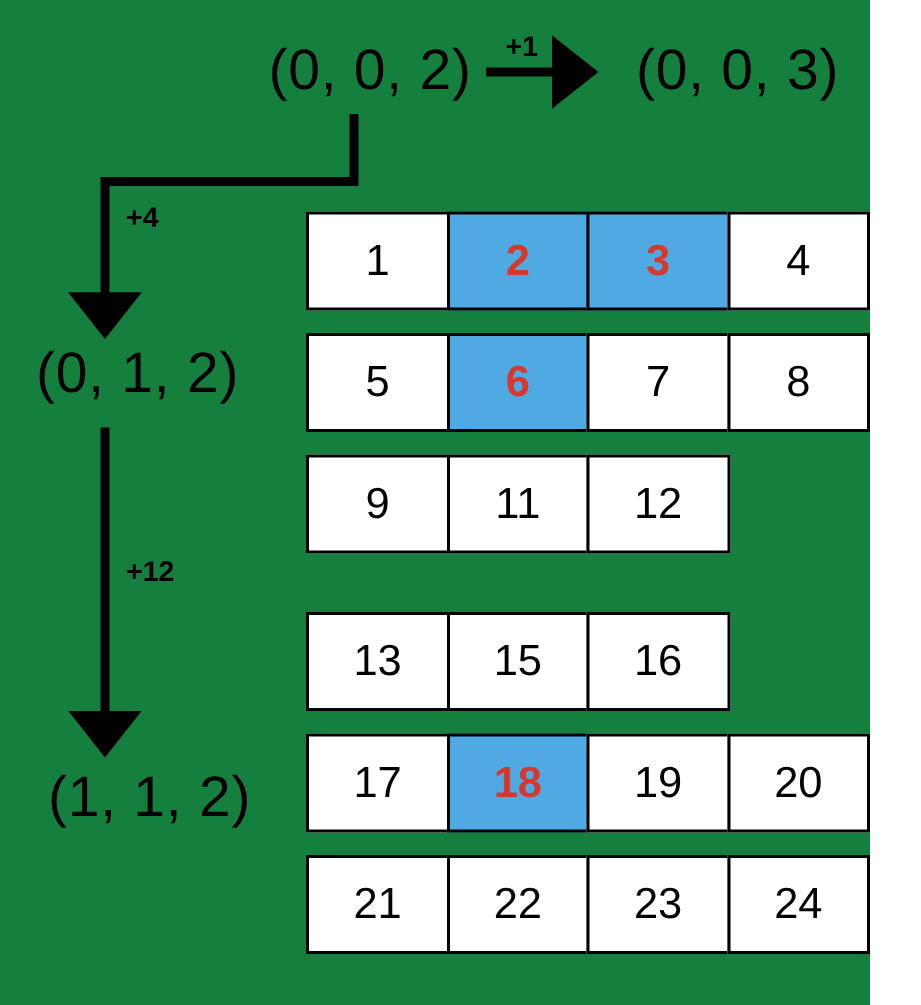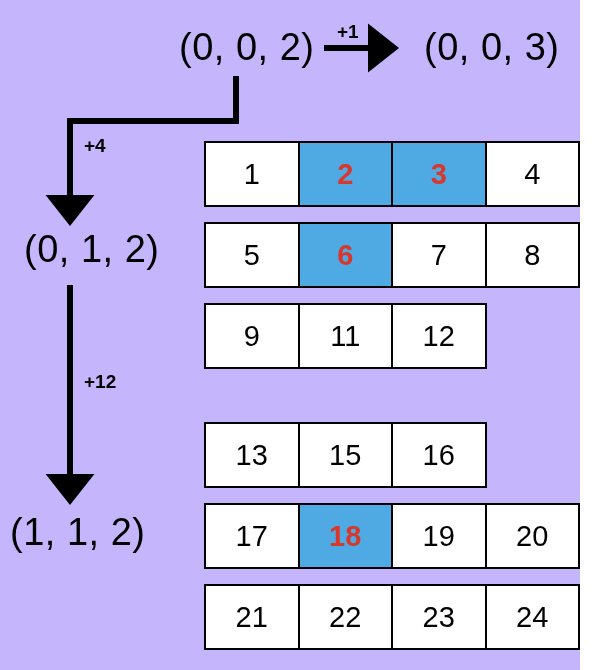--- a/index.html
+++ b/index.html
@@ -4,40 +4,40 @@
 <style>
   html, body {
     margin: 0;
     padding: 0;
     background: #ffffff;
   }
   #canvas {
     position: relative;
     width: 580px;
     height: 670px;
-    background: #c4b5fd;
+    background: #15803d;
     font-family: "Liberation Sans", sans-serif;
     overflow: hidden;
   }
 
   
   .coord {
     position: absolute;
     font-family: "Liberation Sans", sans-serif;
     font-size: 38px;
     font-weight: 400;
     color: #000000;
     white-space: nowrap;
     letter-spacing: 0.5px;
     line-height: 1;
   }
   #coord-src   { left: 179px; top: 28px; }
   #coord-dst   { left: 424px; top: 28px; }
   #coord-mid   { left: 24px;  top: 230px; }
-  #coord-bot   { left: 10px;  top: 513px; }
+  #coord-bot   { left: 32px;  top: 513px; }
 
   
   .steplabel {
     position: absolute;
     font-family: "Liberation Sans", sans-serif;
     font-size: 19px;
     font-weight: 700;
     color: #000000;
     white-space: nowrap;
     line-height: 1;
@@ -55,21 +55,21 @@
     pointer-events: none;
   }
 
   
   .grid-block {
     position: absolute;
     left: 204px;
     width: 382px;
   }
   #grid-block-0 { top: 141px; }
-  #grid-block-1 { top: 422px; text-align: right; }
+  #grid-block-1 { top: 408px; text-align: right; }
 
   .grid-row {
     display: flex;
     height: 66px;
     margin-bottom: 15px;
   }
   .grid-row:last-child { margin-bottom: 0; }
 
   .cell {
     width: 95.5px;

